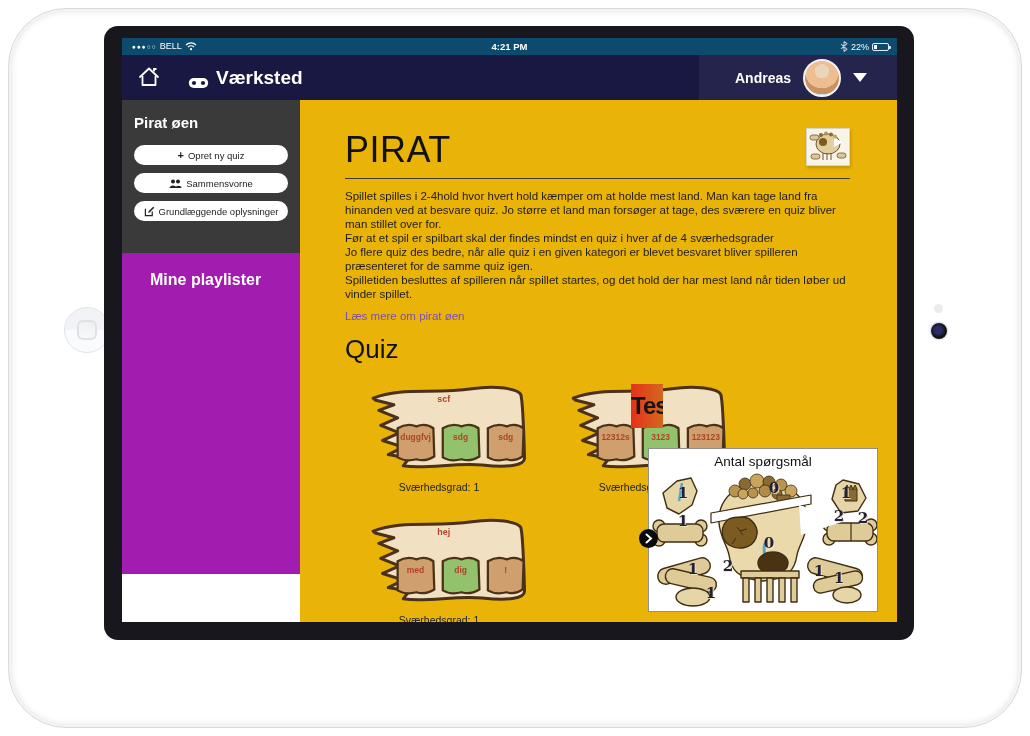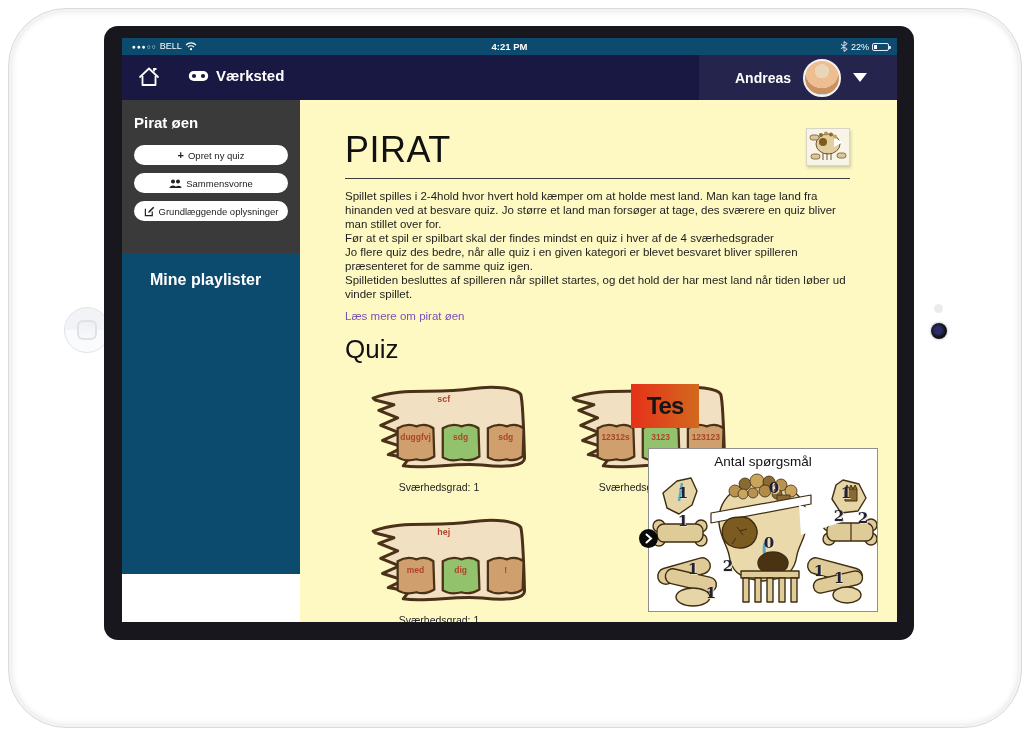--- a/index.html
+++ b/index.html
@@ -30,55 +30,55 @@
   .sig{font-size:6.5px;letter-spacing:1px;color:#fff;}
   .sb-carrier{font-size:9px;}
   .sb-time{position:absolute;left:0;right:0;text-align:center;font-weight:bold;font-size:9.5px;}
   .sb-right{position:absolute;right:8px;top:3px;display:flex;align-items:center;gap:3px;}
   .bat{position:relative;width:17px;height:8px;border:1px solid #e8e8f2;border-radius:2px;}
   .bat .fill{position:absolute;left:1px;top:1px;bottom:1px;width:3px;background:#fff;}
   .bat:after{content:"";position:absolute;right:-3px;top:2px;width:2px;height:3px;background:#e8e8f2;border-radius:0 1px 1px 0;}
 
   .navbar{position:absolute;left:0;top:17px;width:775px;height:45px;background:#181843;color:#fff;}
   .nav-home{position:absolute;left:16px;top:11px;width:22px;height:22px;}
-  .brand{position:absolute;left:66px;top:12px;display:flex;align-items:center;gap:7px;font-size:15px;font-weight:600;}
+  .brand{position:absolute;left:66px;top:12px;display:flex;align-items:flex-end;gap:7px;font-size:19px;font-weight:600;}
   .user-area{position:absolute;right:0;top:0;width:198px;height:45px;background:#24244d;
     display:flex;align-items:center;justify-content:flex-end;gap:12px;padding-right:30px;}
   .user-name{font-size:14px;font-weight:bold;}
   .avatar{width:38px;height:38px;border-radius:50%;border:2px solid #f2f2f4;
     background:radial-gradient(circle at 50% 30%,#e9d6b8 0 24%,#ecbe92 25% 58%,#c9925e 59% 78%,#cdd6e2 79%);}
   .caret{width:0;height:0;border-left:7px solid transparent;border-right:7px solid transparent;border-top:9px solid #fff;}
 
   
-  .sidebar{position:absolute;left:0;top:62px;width:178px;height:474px;background:#0c4a6e;}
+  .sidebar{position:absolute;left:0;top:62px;width:178px;height:474px;background:#a21caf;}
   .side-top{position:absolute;left:0;top:0;width:178px;height:153px;background:#3a3a3a;color:#fff;padding:14px 12px 0;}
   .side-title{font-size:15px;font-weight:bold;margin-bottom:14px;}
   .side-btn{width:154px;height:20px;margin:0 auto 8px;background:#fff;border:none;border-radius:10px;
     display:flex;align-items:center;justify-content:center;gap:4px;font-size:9.5px;color:#222;cursor:pointer;}
   .side-btn .bi{display:inline-flex;align-items:center;}
   .plus-glyph{font-weight:bold;font-size:11px;line-height:1;}
   .side-bottom{position:absolute;left:0;top:153px;width:178px;padding:18px 28px 0;color:#fff;}
   .playlists-title{font-size:16px;font-weight:bold;}
 
   
-  .content{position:absolute;left:178px;top:62px;width:597px;height:522px;background:#fef9c3;color:#1d1d1d;
+  .content{position:absolute;left:178px;top:62px;width:597px;height:522px;background:#eab308;color:#1d1d1d;
     padding:0 54px 0 45px;}
   .page-title{margin:30px 0 0;font-size:36px;line-height:40px;font-weight:400;color:#111;letter-spacing:.5px;}
   .title-thumb{position:absolute;right:47px;top:28px;width:44px;height:38px;background:#fbf7ee;
     border:1px solid #d8d4c8;box-shadow:1px 2px 3px rgba(0,0,0,.18);}
   .rule{margin:8px 0 0;border:none;border-top:1px solid #3c3c3c;width:505px;}
   .desc{margin:10px 0 0;font-size:11.5px;line-height:14px;width:505px;}
   .desc p{margin:0;}
   .more-link{display:inline-block;margin:9px 0 0;font-size:11.5px;color:#7a4fb5;text-decoration:none;}
   .quiz-heading{margin:10px 0 0;font-size:26px;line-height:30px;font-weight:400;color:#111;}
   .cards{margin:4px 0 0 0;display:grid;grid-template-columns:200px 200px;row-gap:8px;}
   .card{position:relative;width:188px;}
   .card svg{display:block;}
   .card-caption{margin-top:0;text-align:center;font-size:10.5px;color:#222;width:188px;}
-  .quiz-logo{position:absolute;left:86px;top:16px;width:68px;height:44px;overflow:hidden;
+  .quiz-logo{position:absolute;left:86px;top:16px;width:32px;height:44px;overflow:hidden;
     background:linear-gradient(90deg,#e63119,#d2691e);color:#151515;
     font-size:24px;font-weight:bold;line-height:44px;text-align:center;letter-spacing:-1px;}
   .book-label{font-size:9px;fill:#b0432a;font-weight:bold;}
   .parch-title{font-size:9.5px;fill:#b0432a;font-weight:bold;}
 
   
   .overlay-panel{position:absolute;left:526px;top:410px;width:230px;height:164px;background:#fff;
     border:1px solid #8f8f8f;z-index:5;}
   .overlay-title{margin-top:5px;text-align:center;font-size:13.5px;color:#111;}
   .map-wrap{position:absolute;left:0;top:22px;width:228px;height:140px;}

